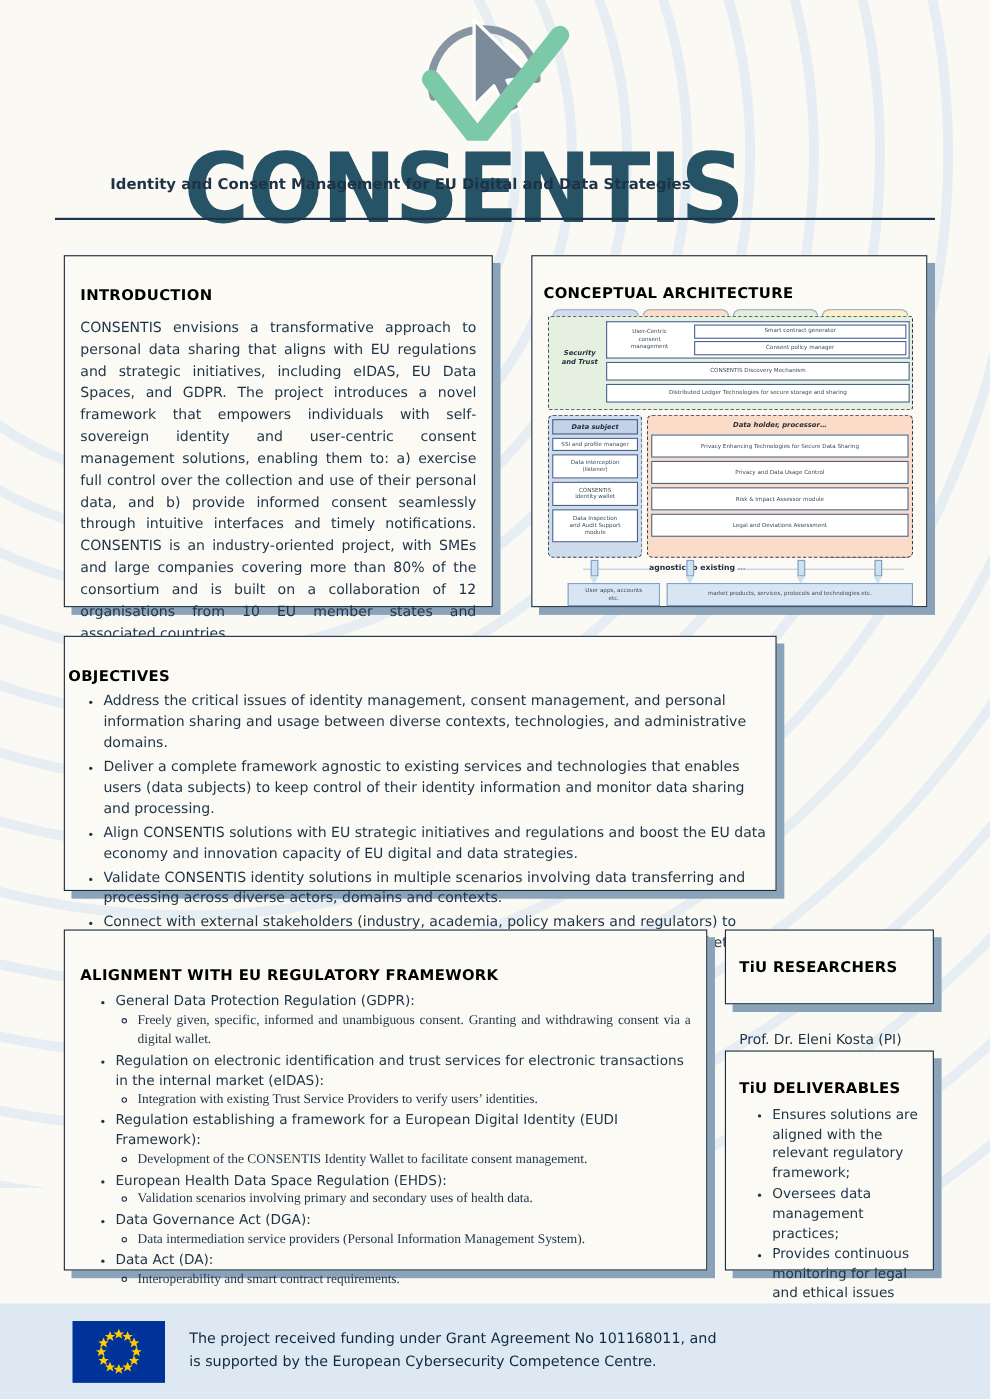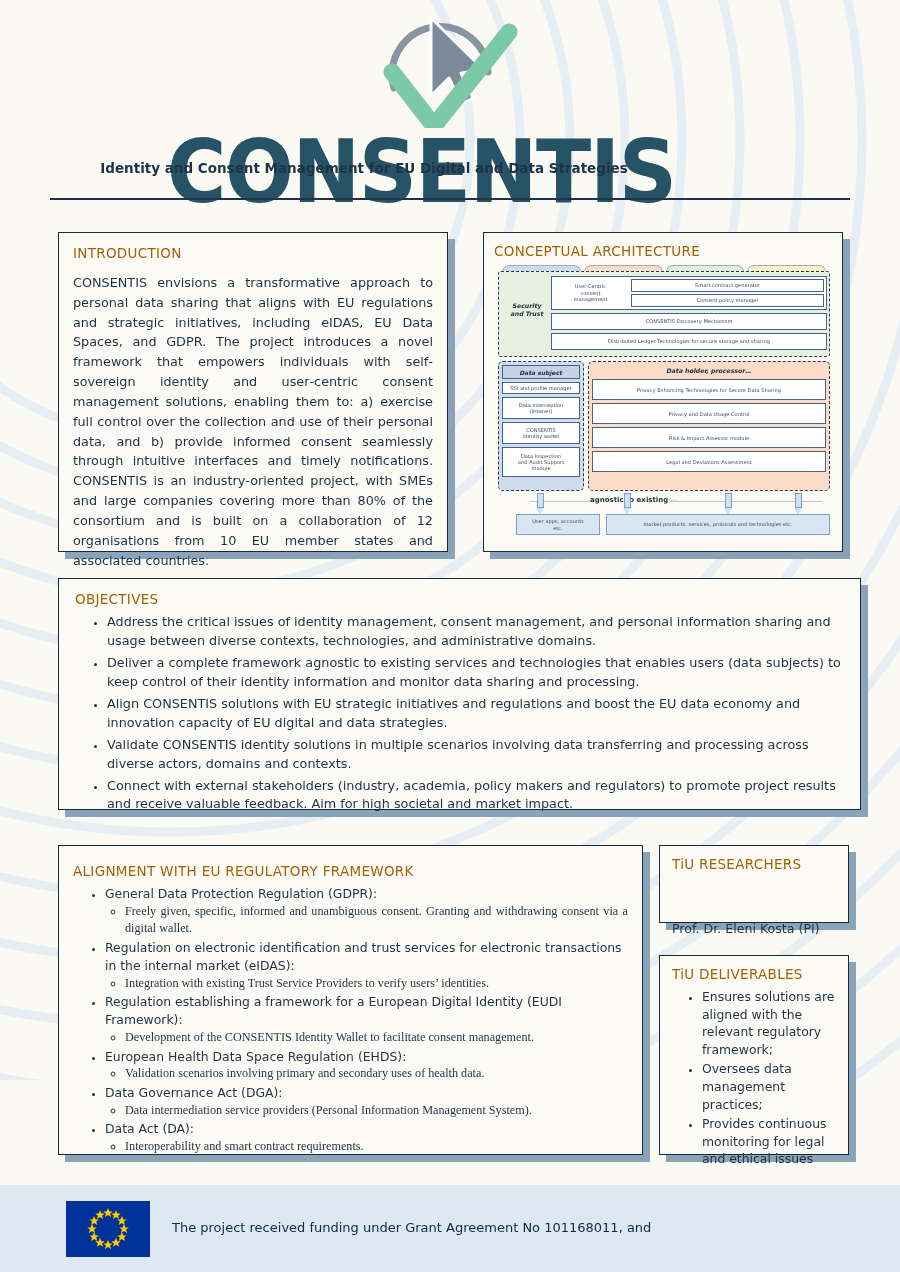--- a/index.html
+++ b/index.html
@@ -20,21 +20,21 @@
   .logo-word{font-family:"DejaVu Sans","Liberation Sans",sans-serif;
     font-weight:bold;font-size:88px;letter-spacing:-1.5px;color:#275366;
     line-height:1;margin-left:-14px;transform:scaleX(0.92);transform-origin:left center;}
   .subtitle{position:absolute;left:0;top:160px;width:728px;text-align:center;
     font-size:13.5px;font-weight:bold;color:#1d3347;}
   .rule{position:absolute;left:50px;top:198px;width:800px;height:2px;background:#1d3347;}
 
   
   .panel{position:absolute;background:#fcfaf4;border:1.6px solid #17293a;
     box-shadow:7px 7px 0 0 #8aa3b8;z-index:2;box-sizing:border-box;}
-  .panel-title{font-size:13.5px;letter-spacing:.3px;color:#a16207;margin:0 0 4px 0;font-weight:normal;}
+  .panel-title{font-size:13.5px;letter-spacing:.3px;color:#000000;margin:16px 0 4px 0;font-weight:bold;}
 
   
   #intro{left:58px;top:232px;width:390px;height:320px;padding:12px 14px 10px 14px;}
   #intro .body{font-size:12.8px;line-height:1.55;text-align:justify;margin-top:12px;}
 
   
   #arch{left:483px;top:232px;width:360px;height:320px;padding:10px 10px 8px 10px;}
   #arch .panel-title{margin-bottom:6px;}
   .diagram{position:relative;width:340px;height:270px;font-size:5.1px;color:#3b4a5a;}
   .dg-tabs{position:absolute;left:8px;top:0;width:324px;height:9px;display:flex;gap:3px;}
@@ -75,33 +75,33 @@
   .dg-agnostic{position:absolute;left:96px;top:231px;font-size:7px;font-weight:bold;color:#22303f;}
   .dg-line{position:absolute;top:236px;height:.7px;background:#b9c9da;}
   .dg-arrow{position:absolute;width:9px;height:20px;top:228px;}
   .dg-arrow i{display:block;width:5px;height:13px;background:#cfe0f0;border:.6px solid #7fa0c4;margin:0 auto;}
   .dg-arrow b{display:block;width:0;height:0;border-left:4.5px solid transparent;
     border-right:4.5px solid transparent;border-top:7px solid #cfe0f0;}
   .dg-bot{position:absolute;top:249px;height:21px;background:#d8e6f4;border:.8px solid #7fa0c4;
     display:flex;align-items:center;justify-content:center;text-align:center;box-sizing:border-box;line-height:1.2;}
 
   
-  #objectives{left:58px;top:578px;width:803px;height:232px;padding:12px 16px;}
+  #objectives{left:58px;top:578px;width:648px;height:232px;padding:12px 3px;}
   ul.bl{margin:6px 0 0 0;padding-left:20px;}
   ul.bl>li{font-size:12.8px;line-height:1.48;margin-bottom:3px;margin-left:12px;}
   ul.bl>li::marker{font-size:11px;}
 
   
   #alignment{left:58px;top:845px;width:585px;height:310px;padding:17px 14px;}
   #alignment ul.bl>li{font-size:12.4px;line-height:1.44;margin-bottom:1px;}
   ul.sub{list-style-type:circle;margin:0 0 0 0;padding-left:20px;font-family:Liberation Serif, serif;}
   ul.sub>li{font-size:12.2px;line-height:1.44;text-align:justify;}
 
   
-  #researchers{left:659px;top:845px;width:190px;height:78px;padding:10px 12px;}
+  #researchers{left:659px;top:845px;width:190px;height:68px;padding:10px 12px;}
   #researchers .nm{font-size:12.6px;line-height:1.45;margin-top:48px;}
   #deliverables{left:659px;top:955px;width:190px;height:200px;padding:10px 12px;}
   #deliverables ul.bl{padding-left:18px;}
   #deliverables ul.bl>li{font-size:12.4px;line-height:1.42;margin-bottom:2px;}
 
   
   .footer{position:absolute;left:0;top:1185px;width:900px;height:87px;background:#dde8f3;z-index:3;
     display:flex;align-items:center;}
   .eu-flag{width:84px;height:56px;background:#003399;margin-left:66px;position:relative;flex:0 0 auto;}
   .footer-text{margin-left:22px;font-size:13px;line-height:1.55;color:#102a43;}
@@ -311,15 +311,16 @@
           <path d="M0,-5 L1.45,-1.6 L4.75,-1.55 L2.1,0.6 L3.1,3.9 L0,1.9 L-3.1,3.9 L-2.1,0.6 L-4.75,-1.55 L-1.45,-1.6 Z" transform="translate(34.00,41.86)"></path>
           <path d="M0,-5 L1.45,-1.6 L4.75,-1.55 L2.1,0.6 L3.1,3.9 L0,1.9 L-3.1,3.9 L-2.1,0.6 L-4.75,-1.55 L-1.45,-1.6 Z" transform="translate(28.14,36.00)"></path>
           <path d="M0,-5 L1.45,-1.6 L4.75,-1.55 L2.1,0.6 L3.1,3.9 L0,1.9 L-3.1,3.9 L-2.1,0.6 L-4.75,-1.55 L-1.45,-1.6 Z" transform="translate(26.00,28.00)"></path>
           <path d="M0,-5 L1.45,-1.6 L4.75,-1.55 L2.1,0.6 L3.1,3.9 L0,1.9 L-3.1,3.9 L-2.1,0.6 L-4.75,-1.55 L-1.45,-1.6 Z" transform="translate(28.14,20.00)"></path>
           <path d="M0,-5 L1.45,-1.6 L4.75,-1.55 L2.1,0.6 L3.1,3.9 L0,1.9 L-3.1,3.9 L-2.1,0.6 L-4.75,-1.55 L-1.45,-1.6 Z" transform="translate(34.00,14.14)"></path>
         </g>
     </svg>
   </div>
   <div class="footer-text">
     <div>The project received funding under Grant Agreement No 101168011, and</div>
+    <div>is supported by the European Cybersecurity Competence Centre.</div>
   </div>
 
 </div>
 
 </body></html>

